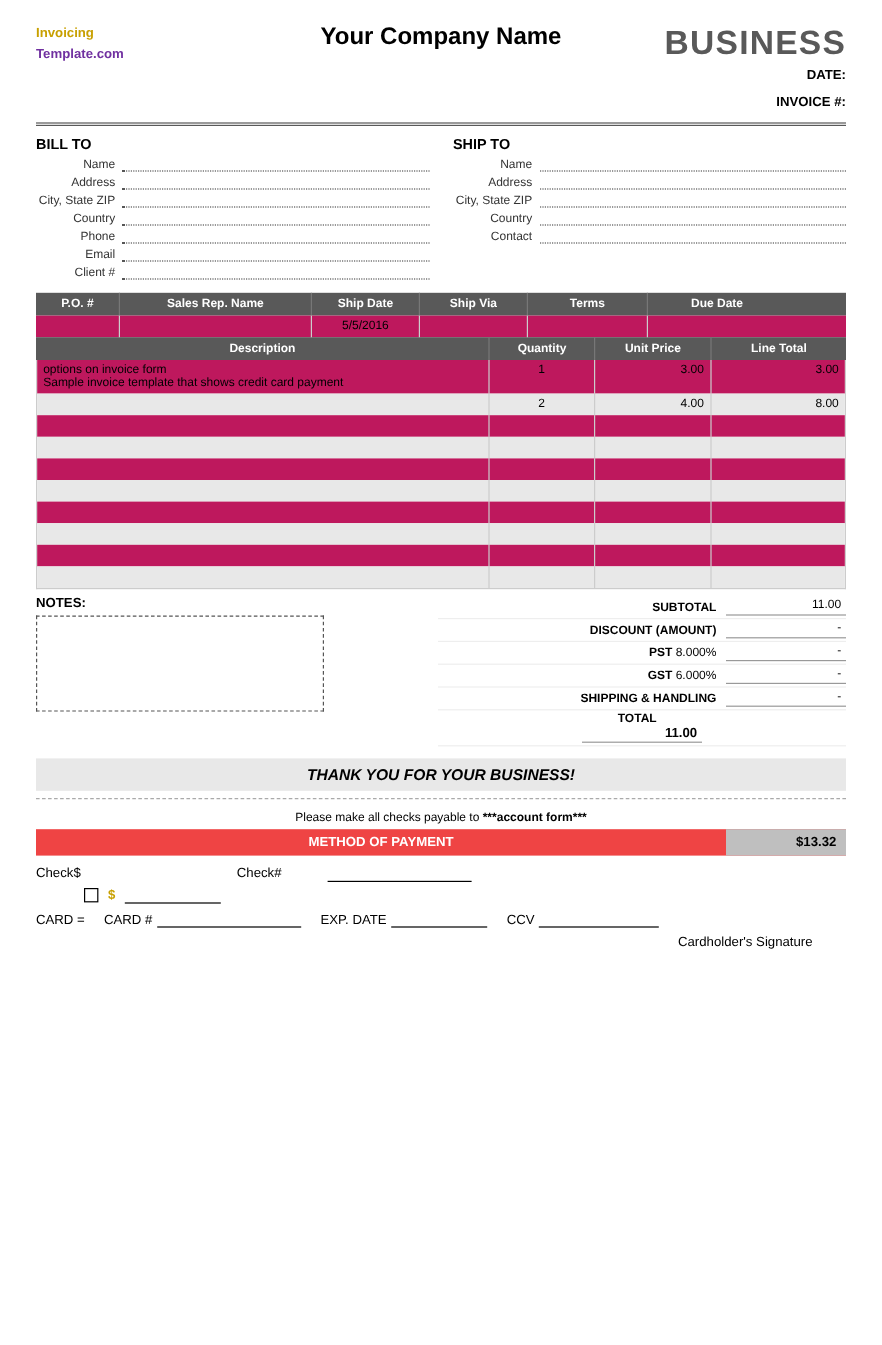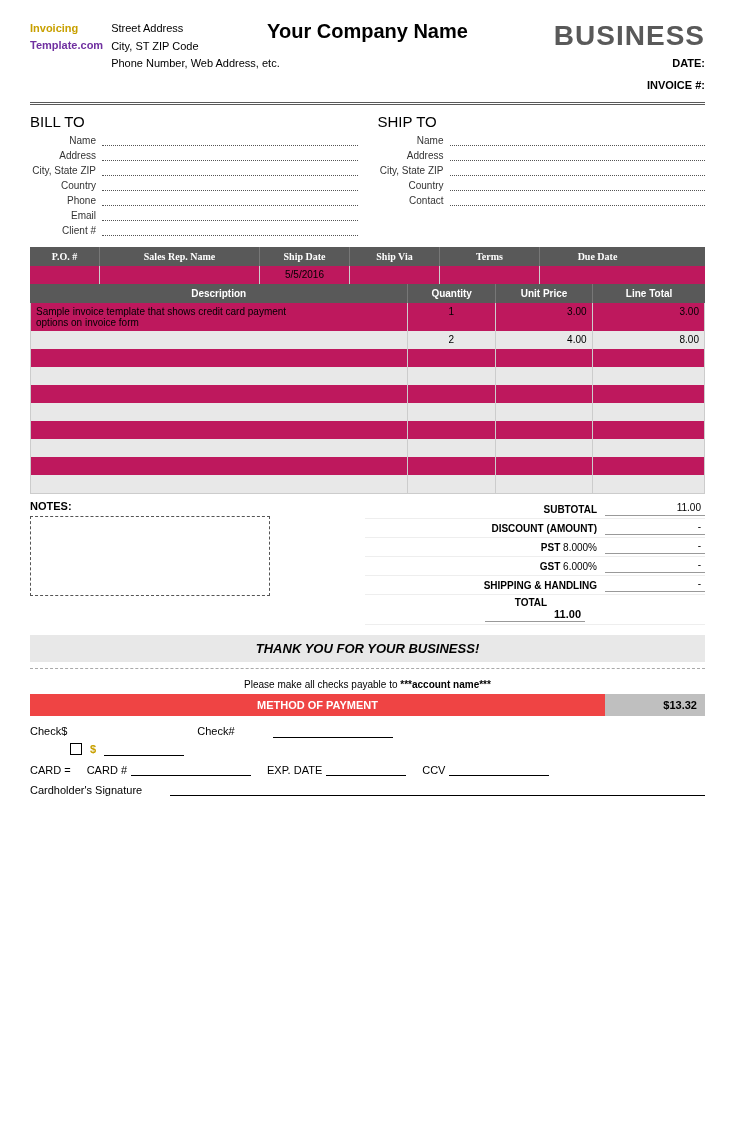--- a/index.html
+++ b/index.html
@@ -55,22 +55,22 @@
     
     .bill-ship-section {
       display: flex;
       gap: 20px;
       margin: 8px 0;
     }
     .bill-to, .ship-to {
       flex: 1;
     }
     .section-title {
-      font-weight: normal;
-      font-size: 15px;
+      font-weight: bold;
+      font-size: 12px;
       margin-bottom: 4px;
     }
     .field-row {
       display: flex;
       align-items: flex-end;
       margin-bottom: 3px;
       font-size: 10px;
     }
     .field-label {
       text-align: right;
@@ -89,21 +89,20 @@
     .table-header-row {
       display: flex;
       background: #595959;
       color: #fff;
       font-weight: bold;
       font-size: 10px;
     }
     .table-header-row .col {
       padding: 4px 5px;
       border-right: 1px solid #777;
-      font-family: Liberation Serif, serif;
     }
     .table-header-row .col:last-child {
       border-right: none;
     }
     .table-data-row {
       display: flex;
       background: #be185d;
       font-size: 10px;
     }
     .table-data-row.alt {
@@ -306,20 +305,21 @@
     }
     .dollar-sign {
       color: #c8a000;
       font-weight: bold;
     }
     .signature-row {
       display: flex;
       align-items: flex-end;
       font-size: 11px;
       margin-top: 0;
+      flex-direction: column;
     }
     .sig-label {
       min-width: 140px;
     }
     .sig-line {
       flex: 1;
       border-bottom: 1px solid #000;
       height: 14px;
     }
 
@@ -338,25 +338,20 @@
     }
   </style>
 </head>
 <body>
 
 <div class="header-top">
   <div class="header-logo-info">
     <div class="logo-text">
       <div><span class="logo-invoicing">Invoicing</span></div>
       <div><span class="logo-template">Template.com</span></div>
-    </div>
-    <div class="company-info">
-      <div>Street Address</div>
-      <div>City, ST  ZIP Code</div>
-      <div>Phone Number, Web Address, etc.</div>
     </div>
   </div>
   <div style="text-align:center; position:absolute; left:50%; transform:translateX(-50%);">
     <div class="company-name">Your Company Name</div>
   </div>
   <div style="text-align:right;">
     <div class="invoice-title">BUSINESS</div>
     <div class="date-invoice-block">
       <div><strong>DATE:</strong> <span></span></div>
       <div><strong>INVOICE #:</strong> <span></span></div>
@@ -443,22 +438,22 @@
 <div class="desc-header-row">
   <div class="col col-desc align-center">Description</div>
   <div class="col col-qty align-center">Quantity</div>
   <div class="col col-unit align-center">Unit Price</div>
   <div class="col col-total align-center">Line Total</div>
 </div>
 
 <div class="items-section">
   <div class="table-data-row">
     <div class="col col-desc">
+      <div>options on invoice form</div>
       <div>Sample invoice template that shows credit card payment</div>
-      <div>options on invoice form</div>
     </div>
     <div class="col col-qty align-center">1</div>
     <div class="col col-unit align-right">3.00</div>
     <div class="col col-total align-right">3.00</div>
   </div>
   <div class="table-data-row alt">
     <div class="col col-desc"></div>
     <div class="col col-qty align-center">2</div>
     <div class="col col-unit align-right">4.00</div>
     <div class="col col-total align-right">8.00</div>
@@ -548,21 +543,21 @@
       <span class="total-value align-right bold">11.00</span>
     </div>
   </div>
 </div>
 
 <div class="thank-you-section">THANK YOU FOR YOUR BUSINESS!</div>
 
 <div class="divider-dashed"></div>
 
 <div class="checks-payable">
-  Please make all checks payable to <em>***account name***</em>
+  Please make all checks payable to <em>***account form***</em>
 </div>
 
 <div class="method-header">
   <div class="method-label">METHOD OF PAYMENT</div>
   <div class="total-due-value">$13.32</div>
 </div>
 
 <div class="payment-row">
   <span>Check$</span>
   <span style="margin-left:100px;">Check#</span>

